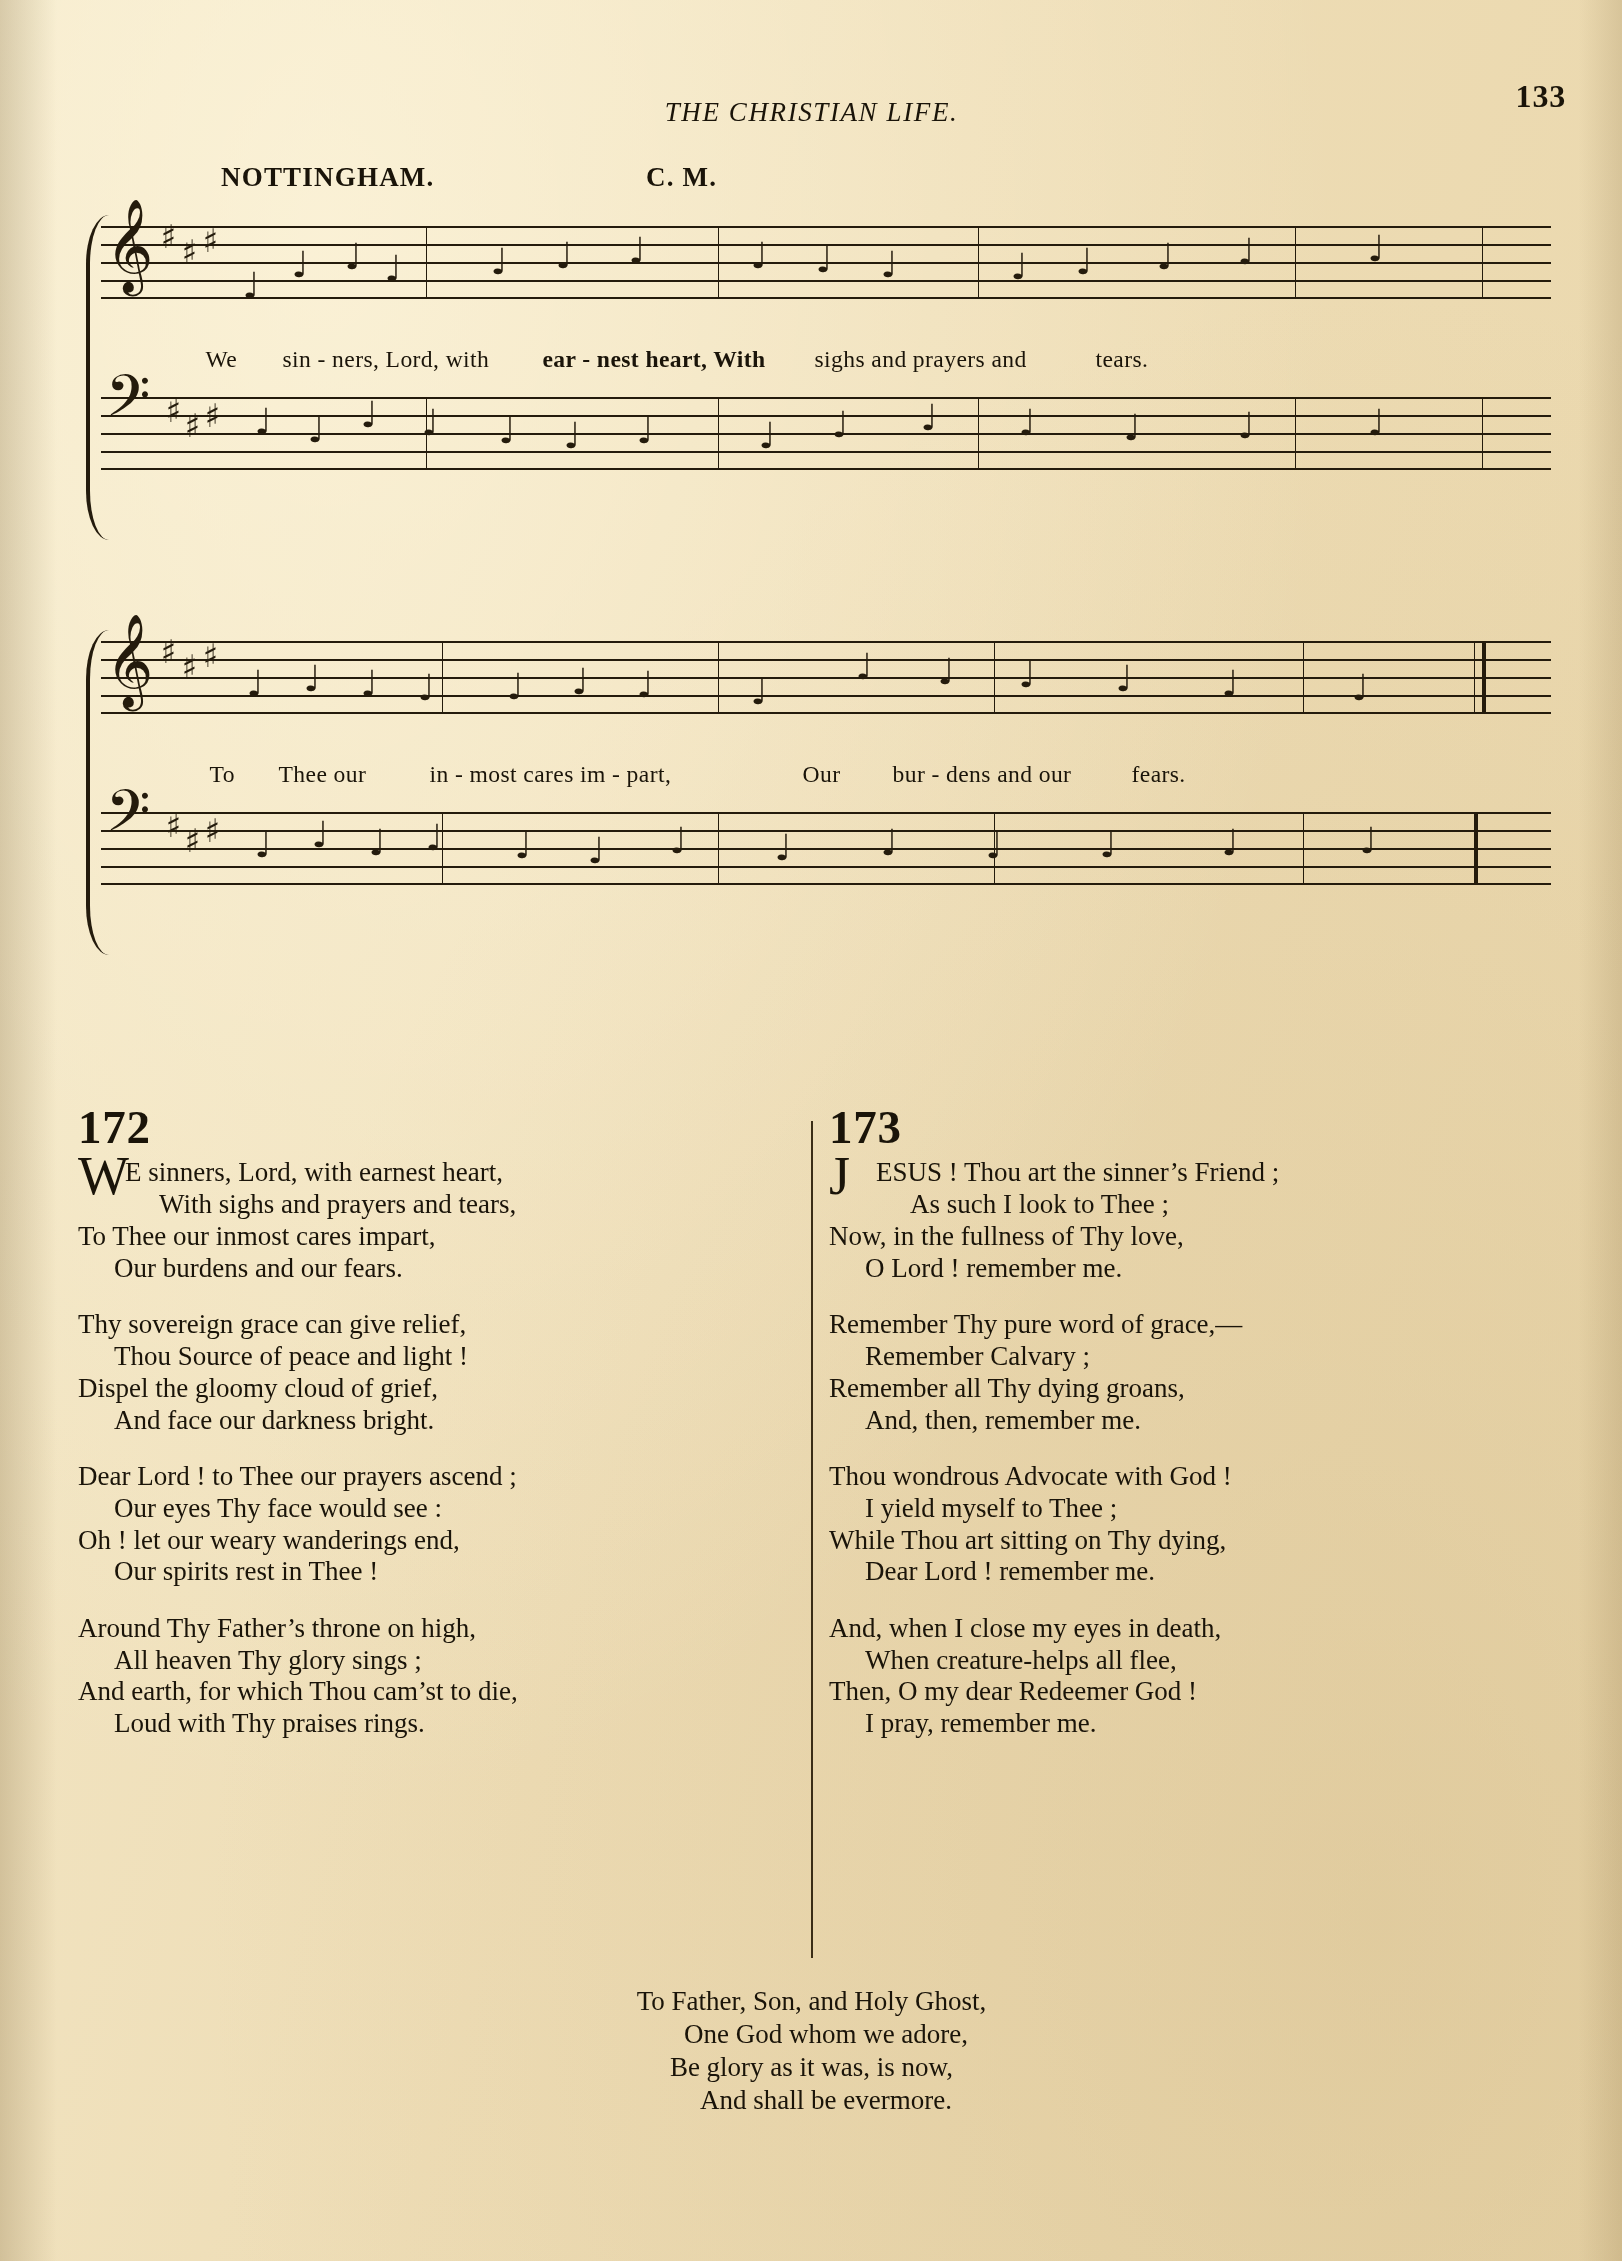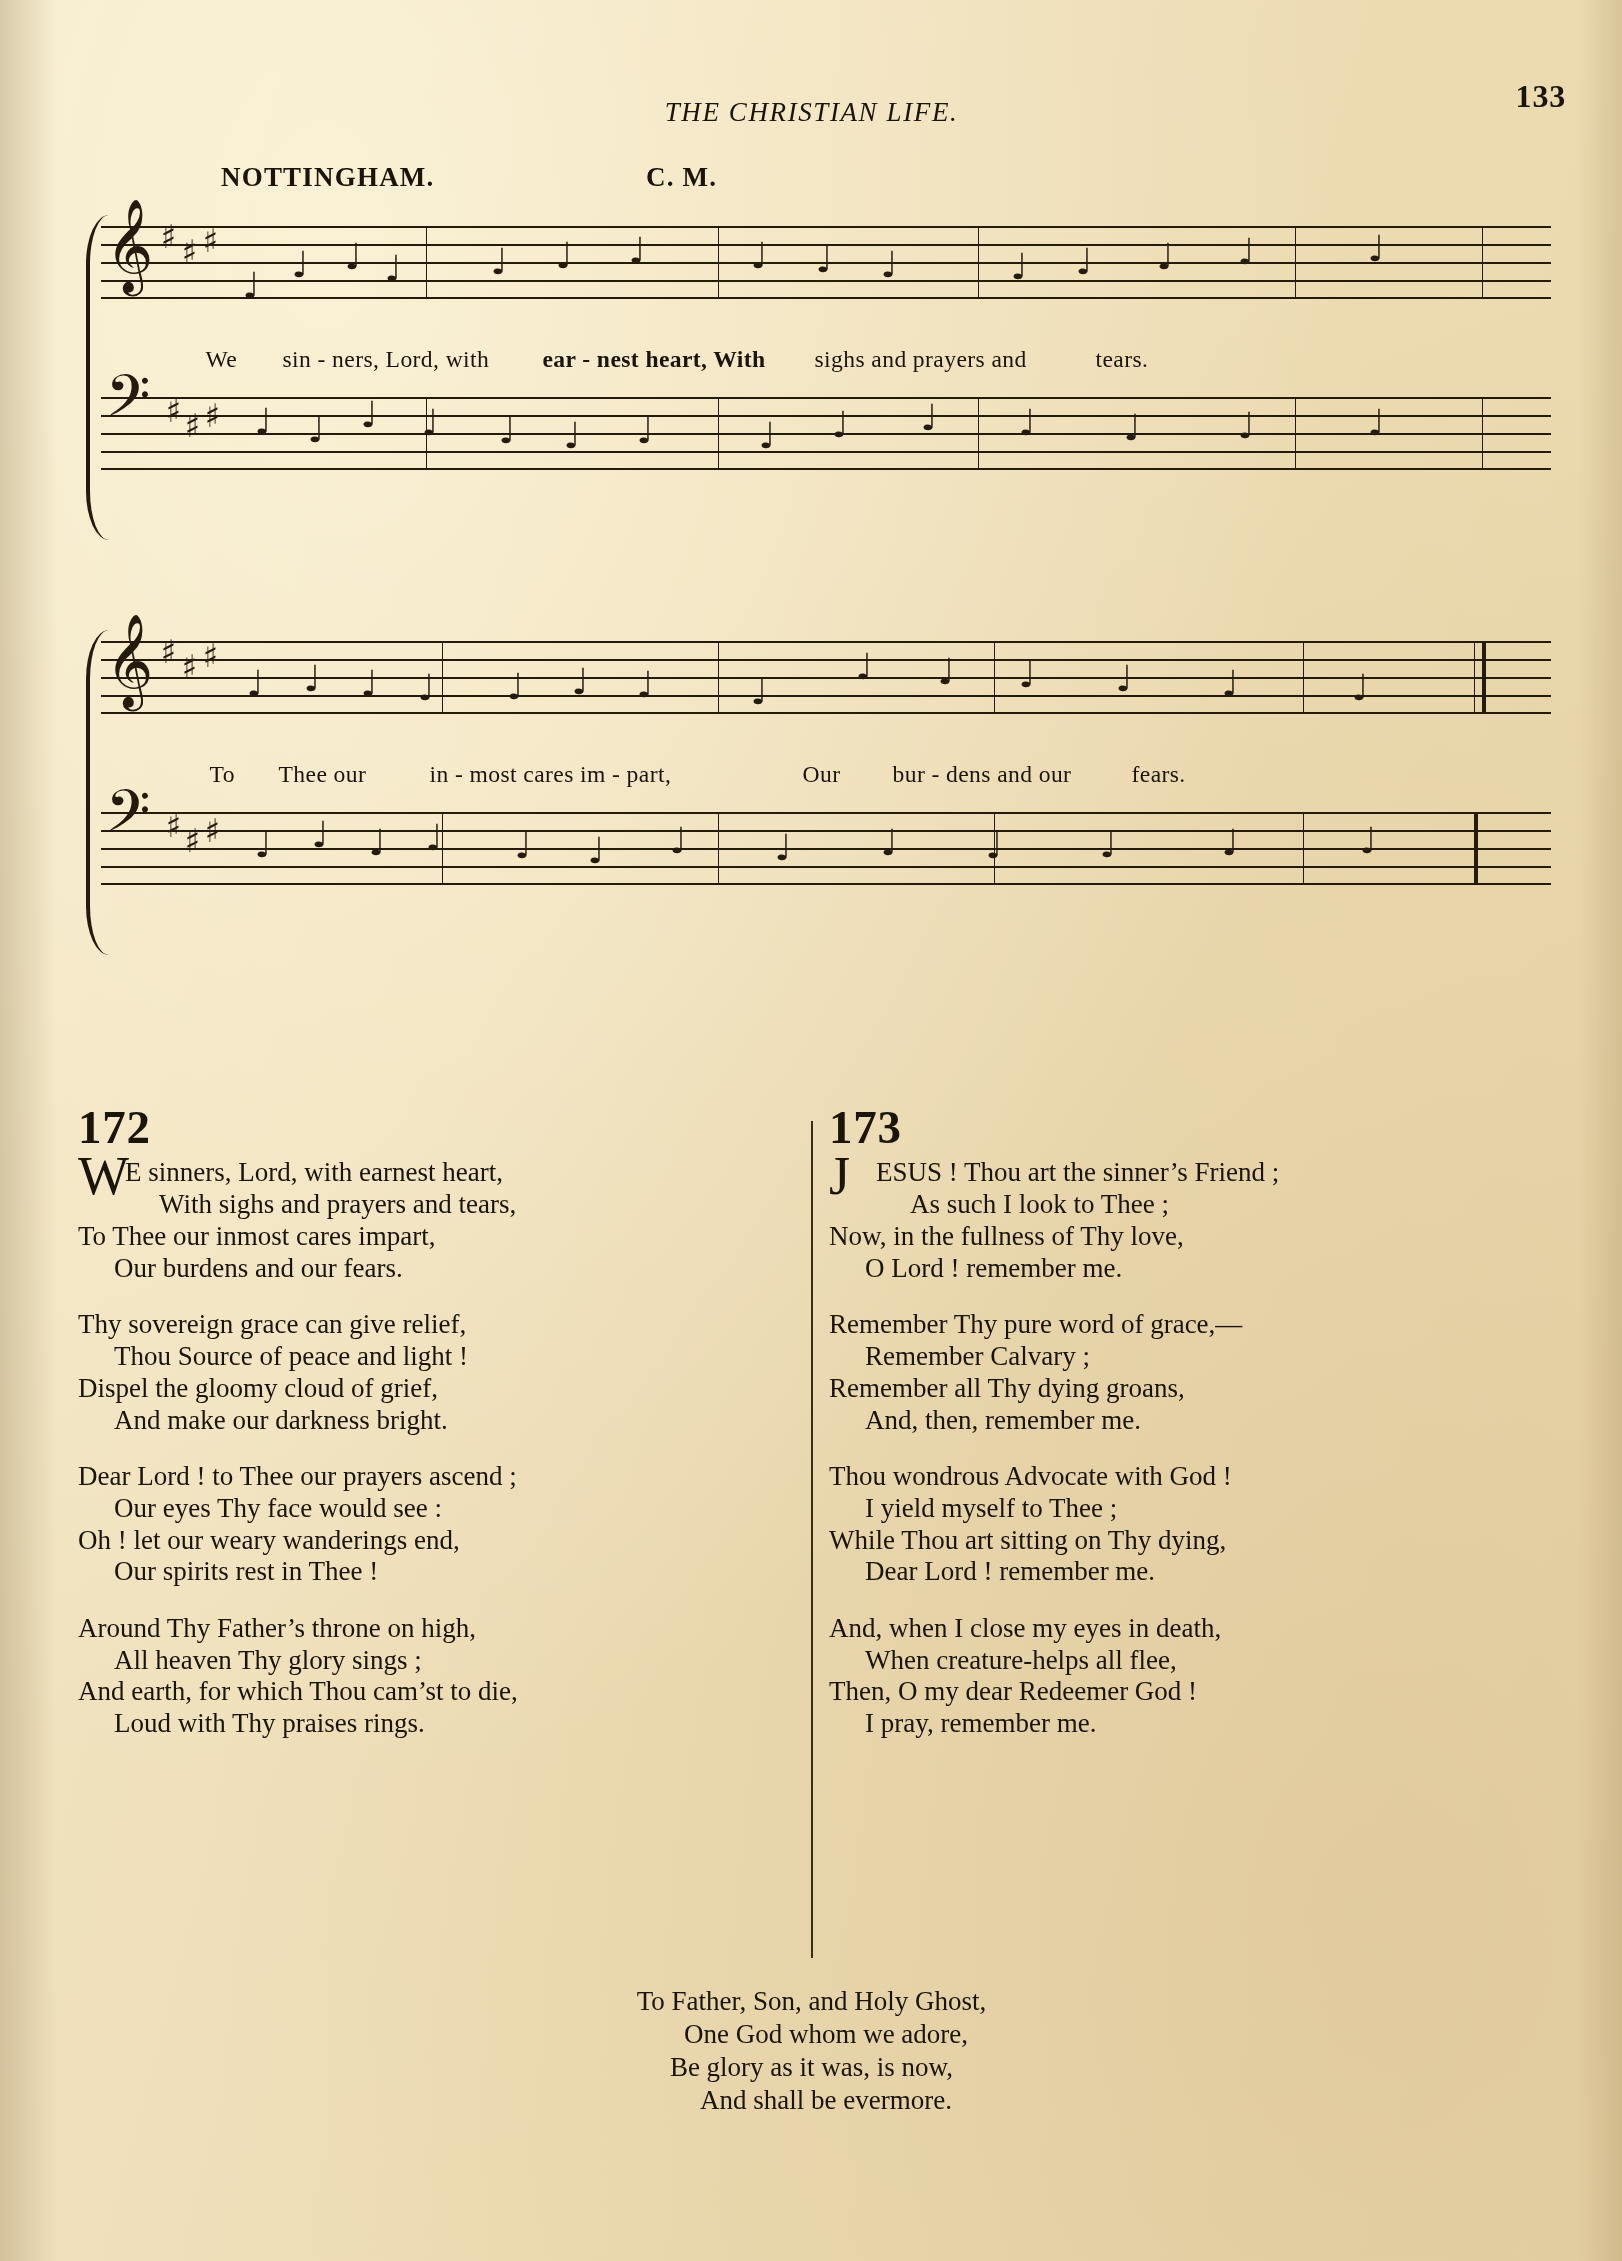--- a/index.html
+++ b/index.html
@@ -389,21 +389,21 @@
           <span>E sinners, Lord, with earnest heart,</span>
         </div>
         <div class="l dropcap-line2">With sighs and prayers and tears,</div>
         <div class="l">To Thee our inmost cares impart,</div>
         <div class="l ind">Our burdens and our fears.</div>
       </div>
       <div class="stanza">
         <div class="l">Thy sovereign grace can give relief,</div>
         <div class="l ind">Thou Source of peace and light !</div>
         <div class="l">Dispel the gloomy cloud of grief,</div>
-        <div class="l ind">And make our darkness bright.</div>
+        <div class="l ind">And face our darkness bright.</div>
       </div>
       <div class="stanza">
         <div class="l">Dear Lord ! to Thee our prayers ascend ;</div>
         <div class="l ind">Our eyes Thy face would see :</div>
         <div class="l">Oh ! let our weary wanderings end,</div>
         <div class="l ind">Our spirits rest in Thee !</div>
       </div>
       <div class="stanza">
         <div class="l">Around Thy Father’s throne on high,</div>
         <div class="l ind">All heaven Thy glory sings ;</div>

